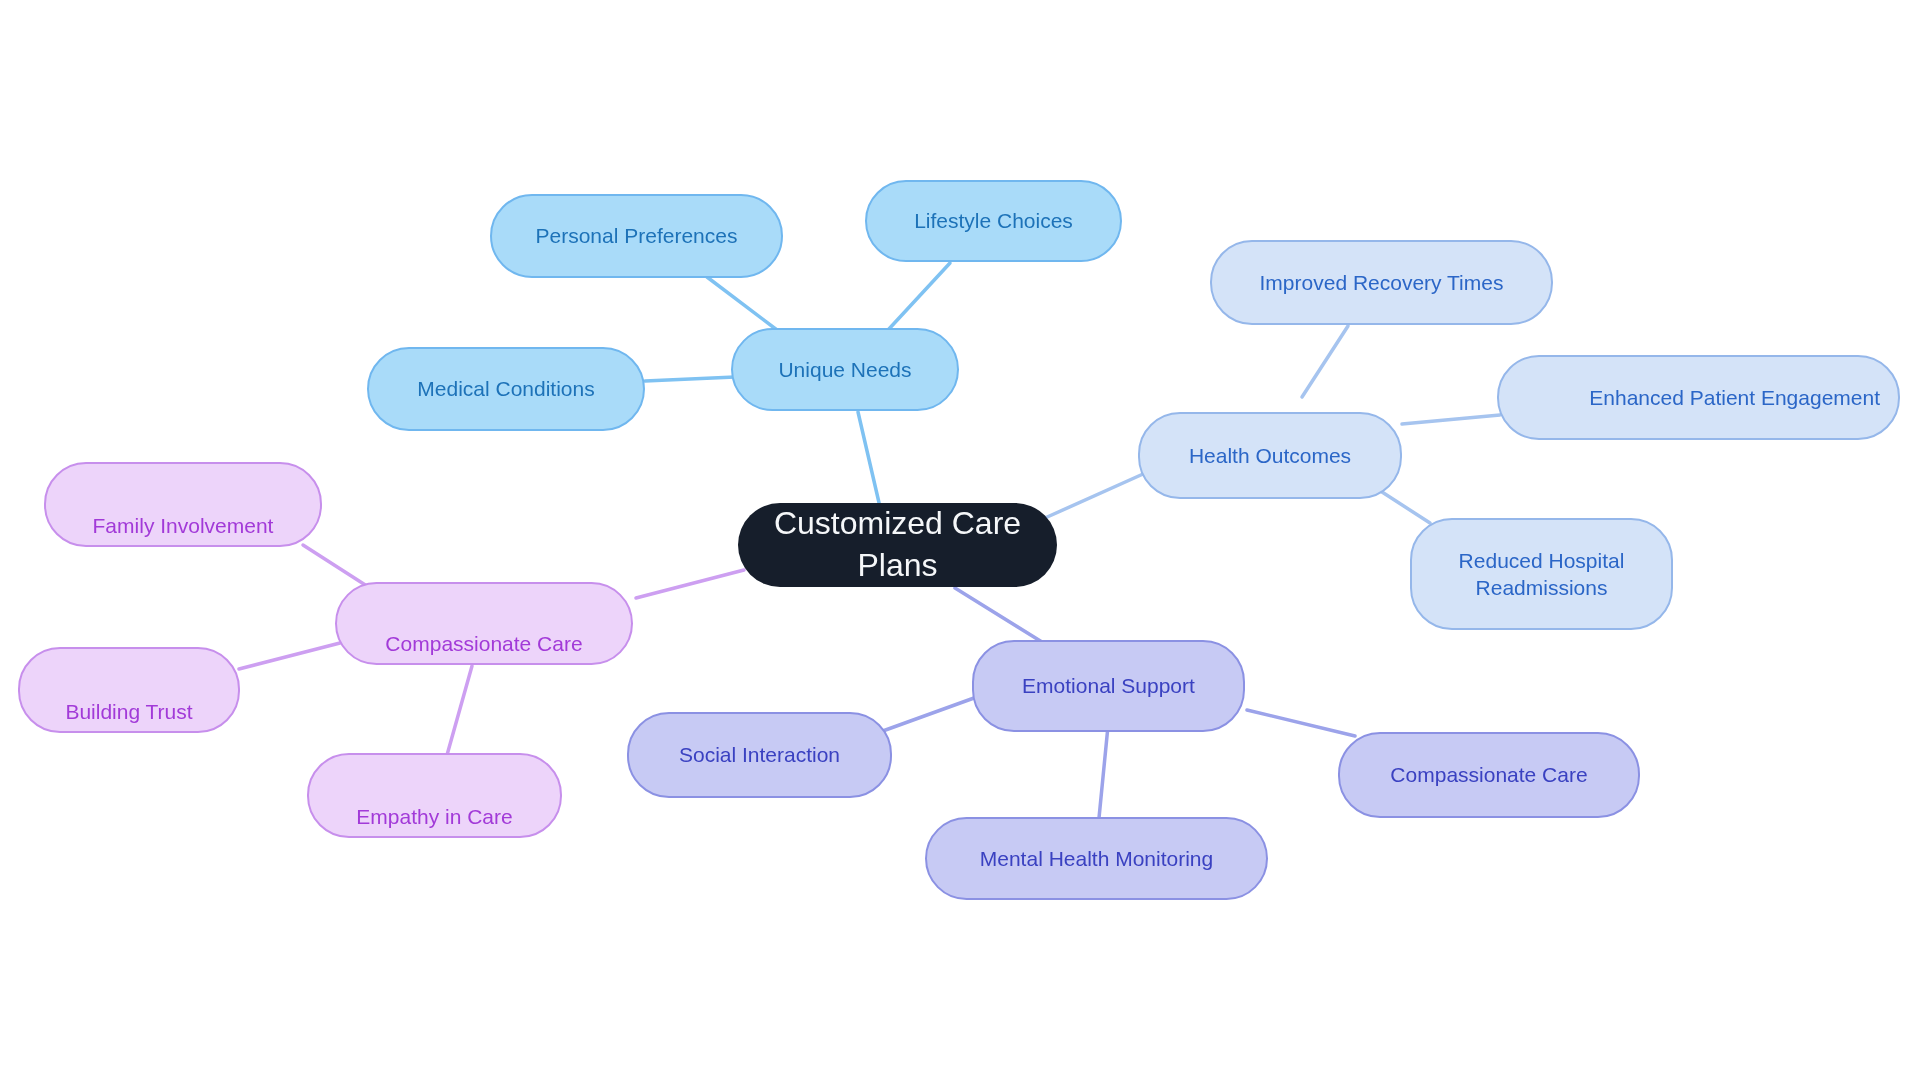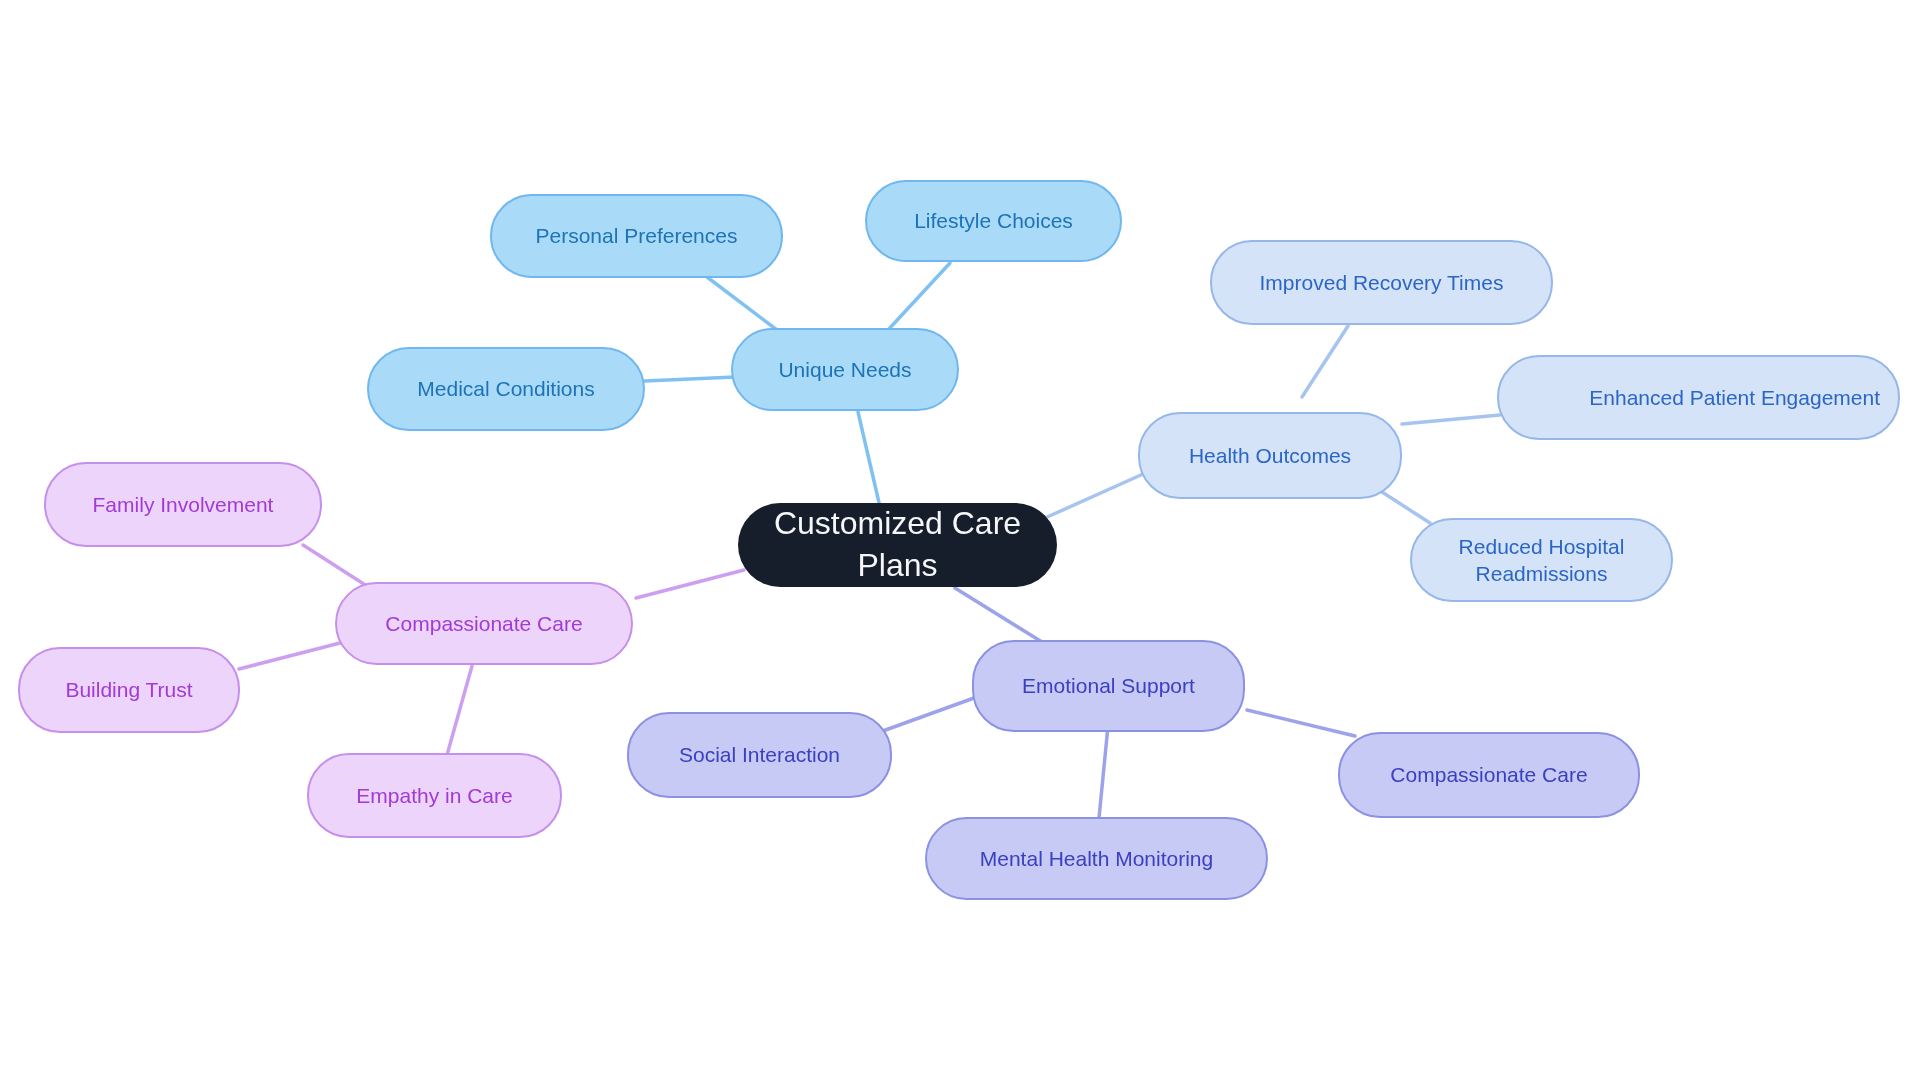--- a/index.html
+++ b/index.html
@@ -50,20 +50,21 @@
   }
   .node-outcomes {
     background: var(--outcomes-fill);
     border: 2px solid var(--outcomes-border);
     color: var(--outcomes-text);
   }
   .node-compassion {
     background: var(--compassion-fill);
     border: 2px solid var(--compassion-border);
     color: var(--compassion-text);
+    align-items: flex-end;
   }
   .node-support {
     background: var(--support-fill);
     border: 2px solid var(--support-border);
     color: var(--support-text);
   }
   .node-center {
     background: var(--centernode-fill);
     color: var(--centernode-text);
     border: none;
@@ -114,21 +115,21 @@
 
   <div class="node node-outcomes" style="left:1138px; top:395px; width:264px; height:87px;margin-top:17px;">
     <span>Health Outcomes</span>
   </div>
   <div class="node node-outcomes" style="left:1210px; top:240px; width:343px; height:85px;">
     <span>Improved Recovery Times</span>
   </div>
   <div class="node node-outcomes" style="left:1497px; top:355px; width:403px; height:85px;justify-content:flex-end;">
     <span>Enhanced Patient Engagement</span>
   </div>
-  <div class="node node-outcomes" style="left:1410px; top:518px; width:263px; height:84px;">
+  <div class="node node-outcomes" style="left:1410px; top:518px; width:263px; height:112px;">
     <span>Reduced Hospital Readmissions</span>
   </div>
 
   <div class="node node-compassion" style="left:335px; top:582px; width:298px; height:83px;">
     <span>Compassionate Care</span>
   </div>
   <div class="node node-compassion" style="left:44px; top:462px; width:278px; height:85px;">
     <span>Family Involvement</span>
   </div>
   <div class="node node-compassion" style="left:18px; top:647px; width:222px; height:86px;">

